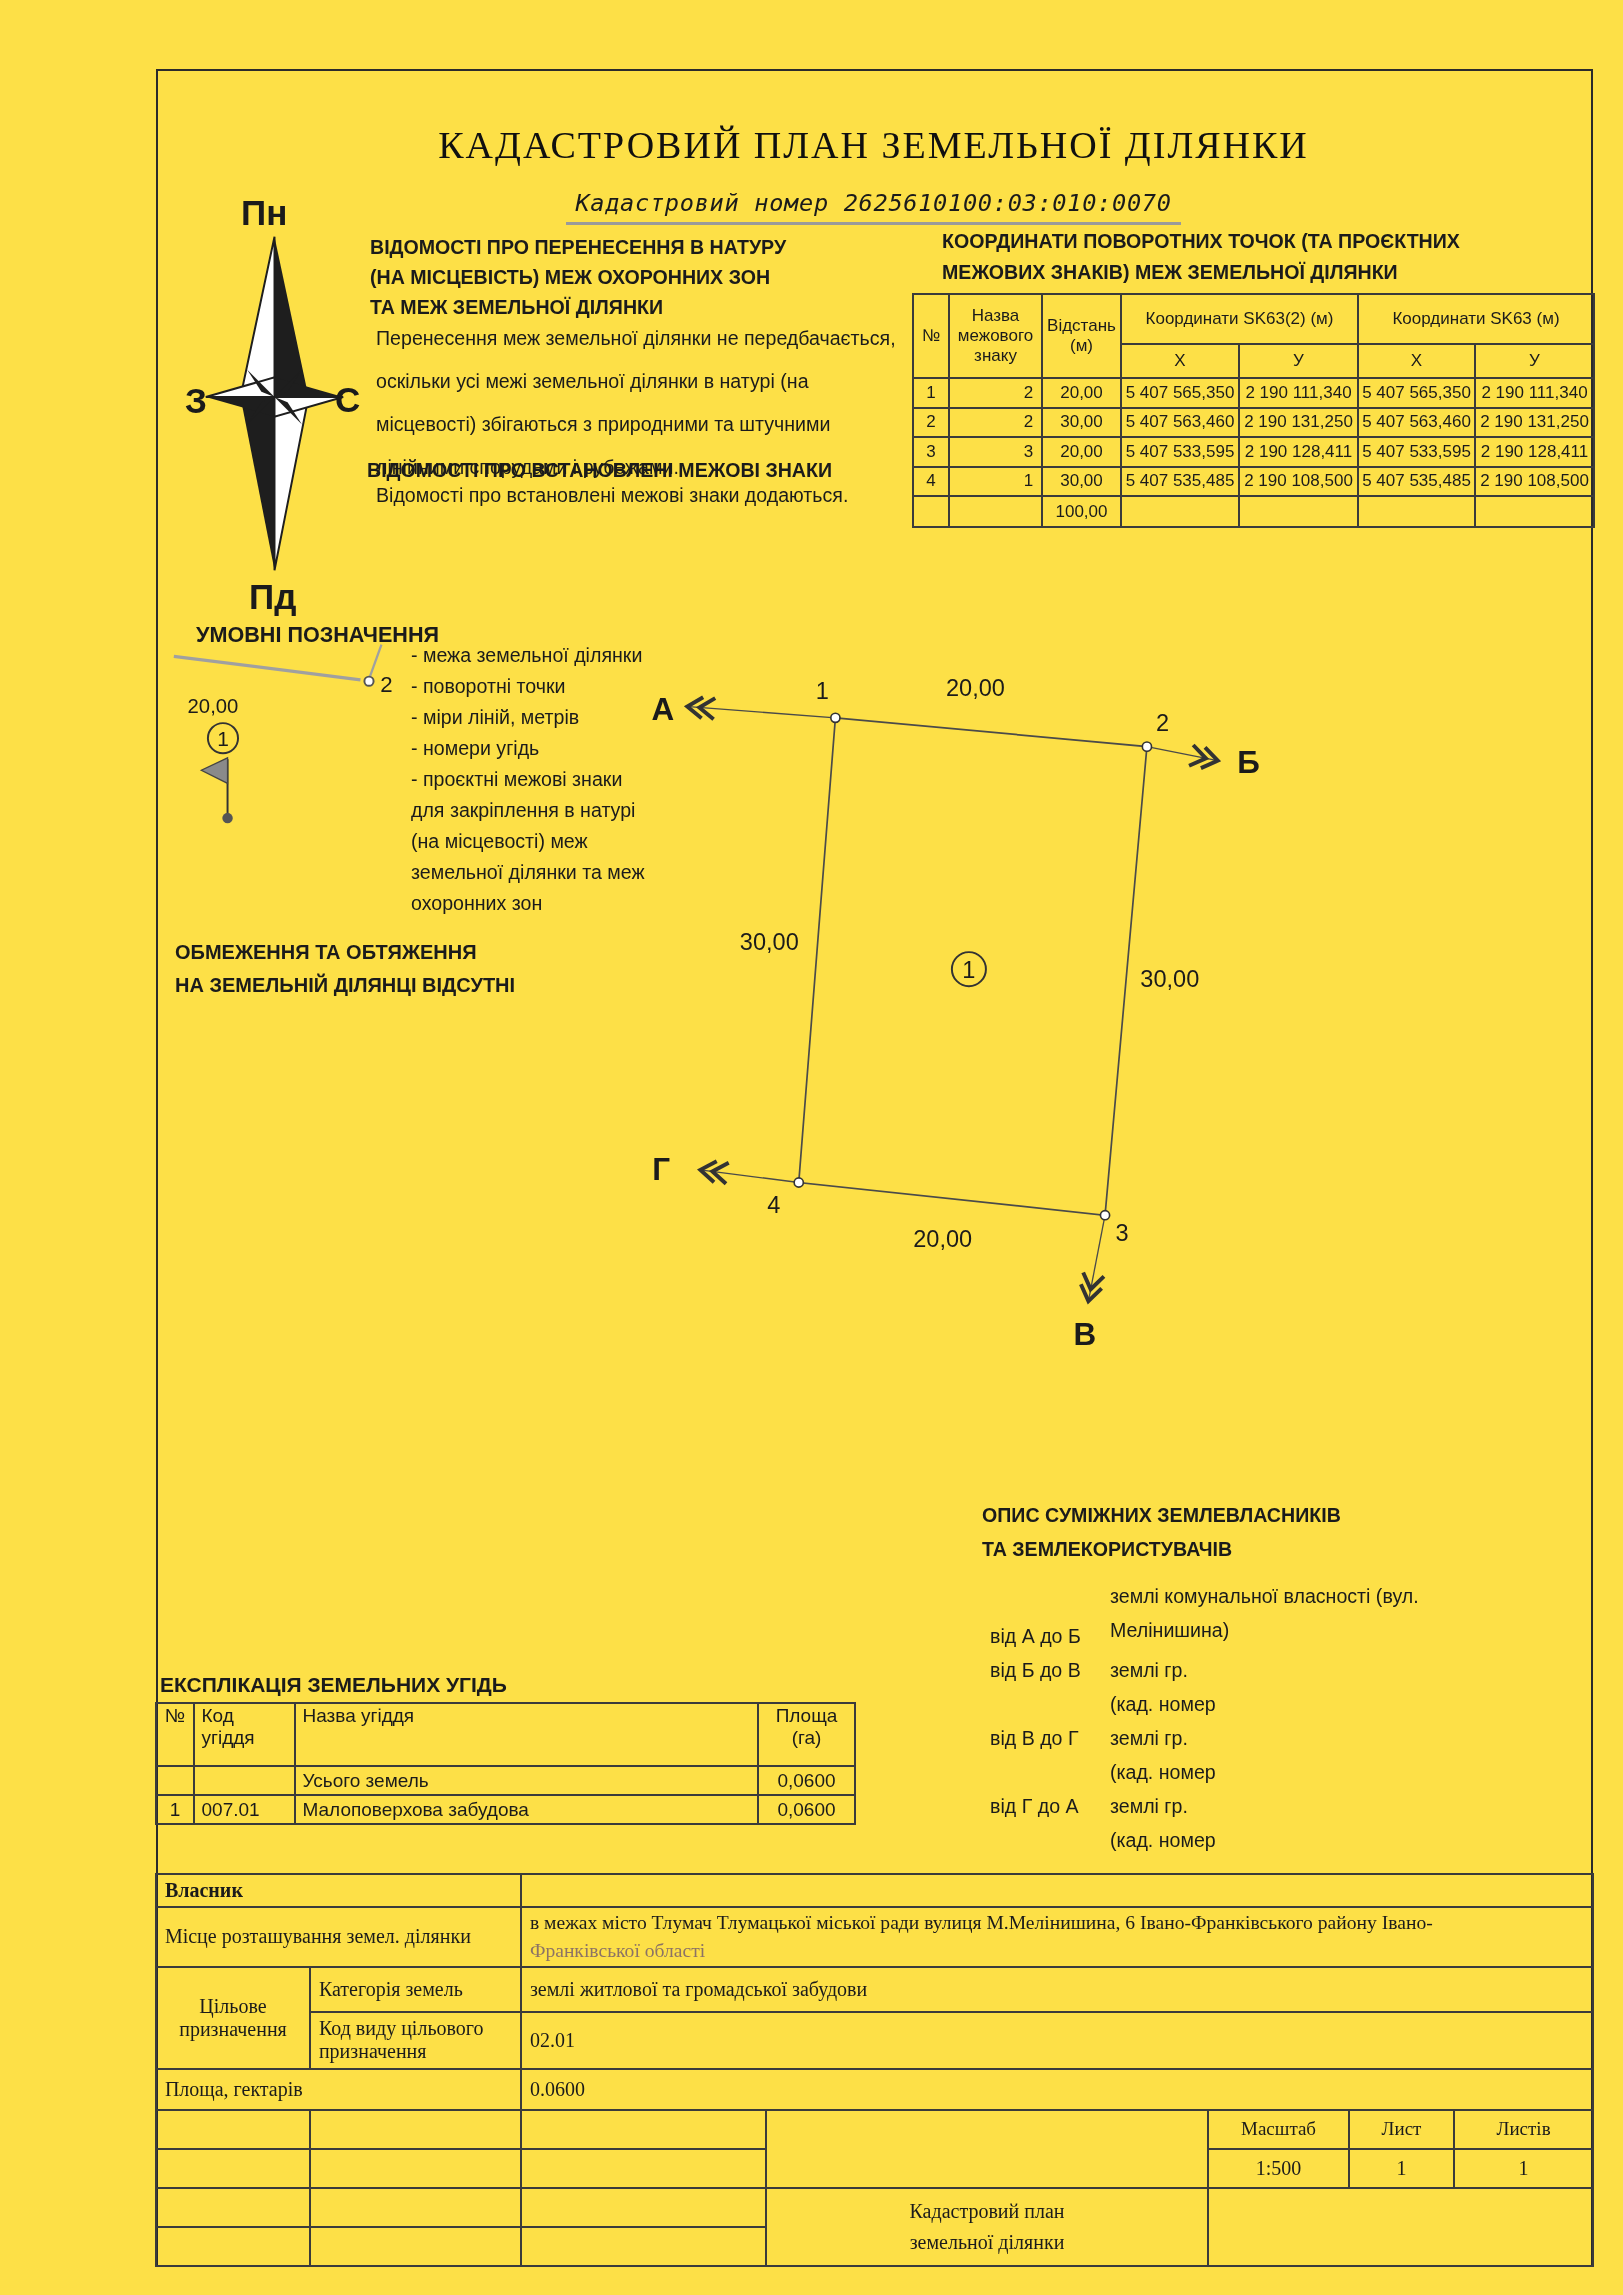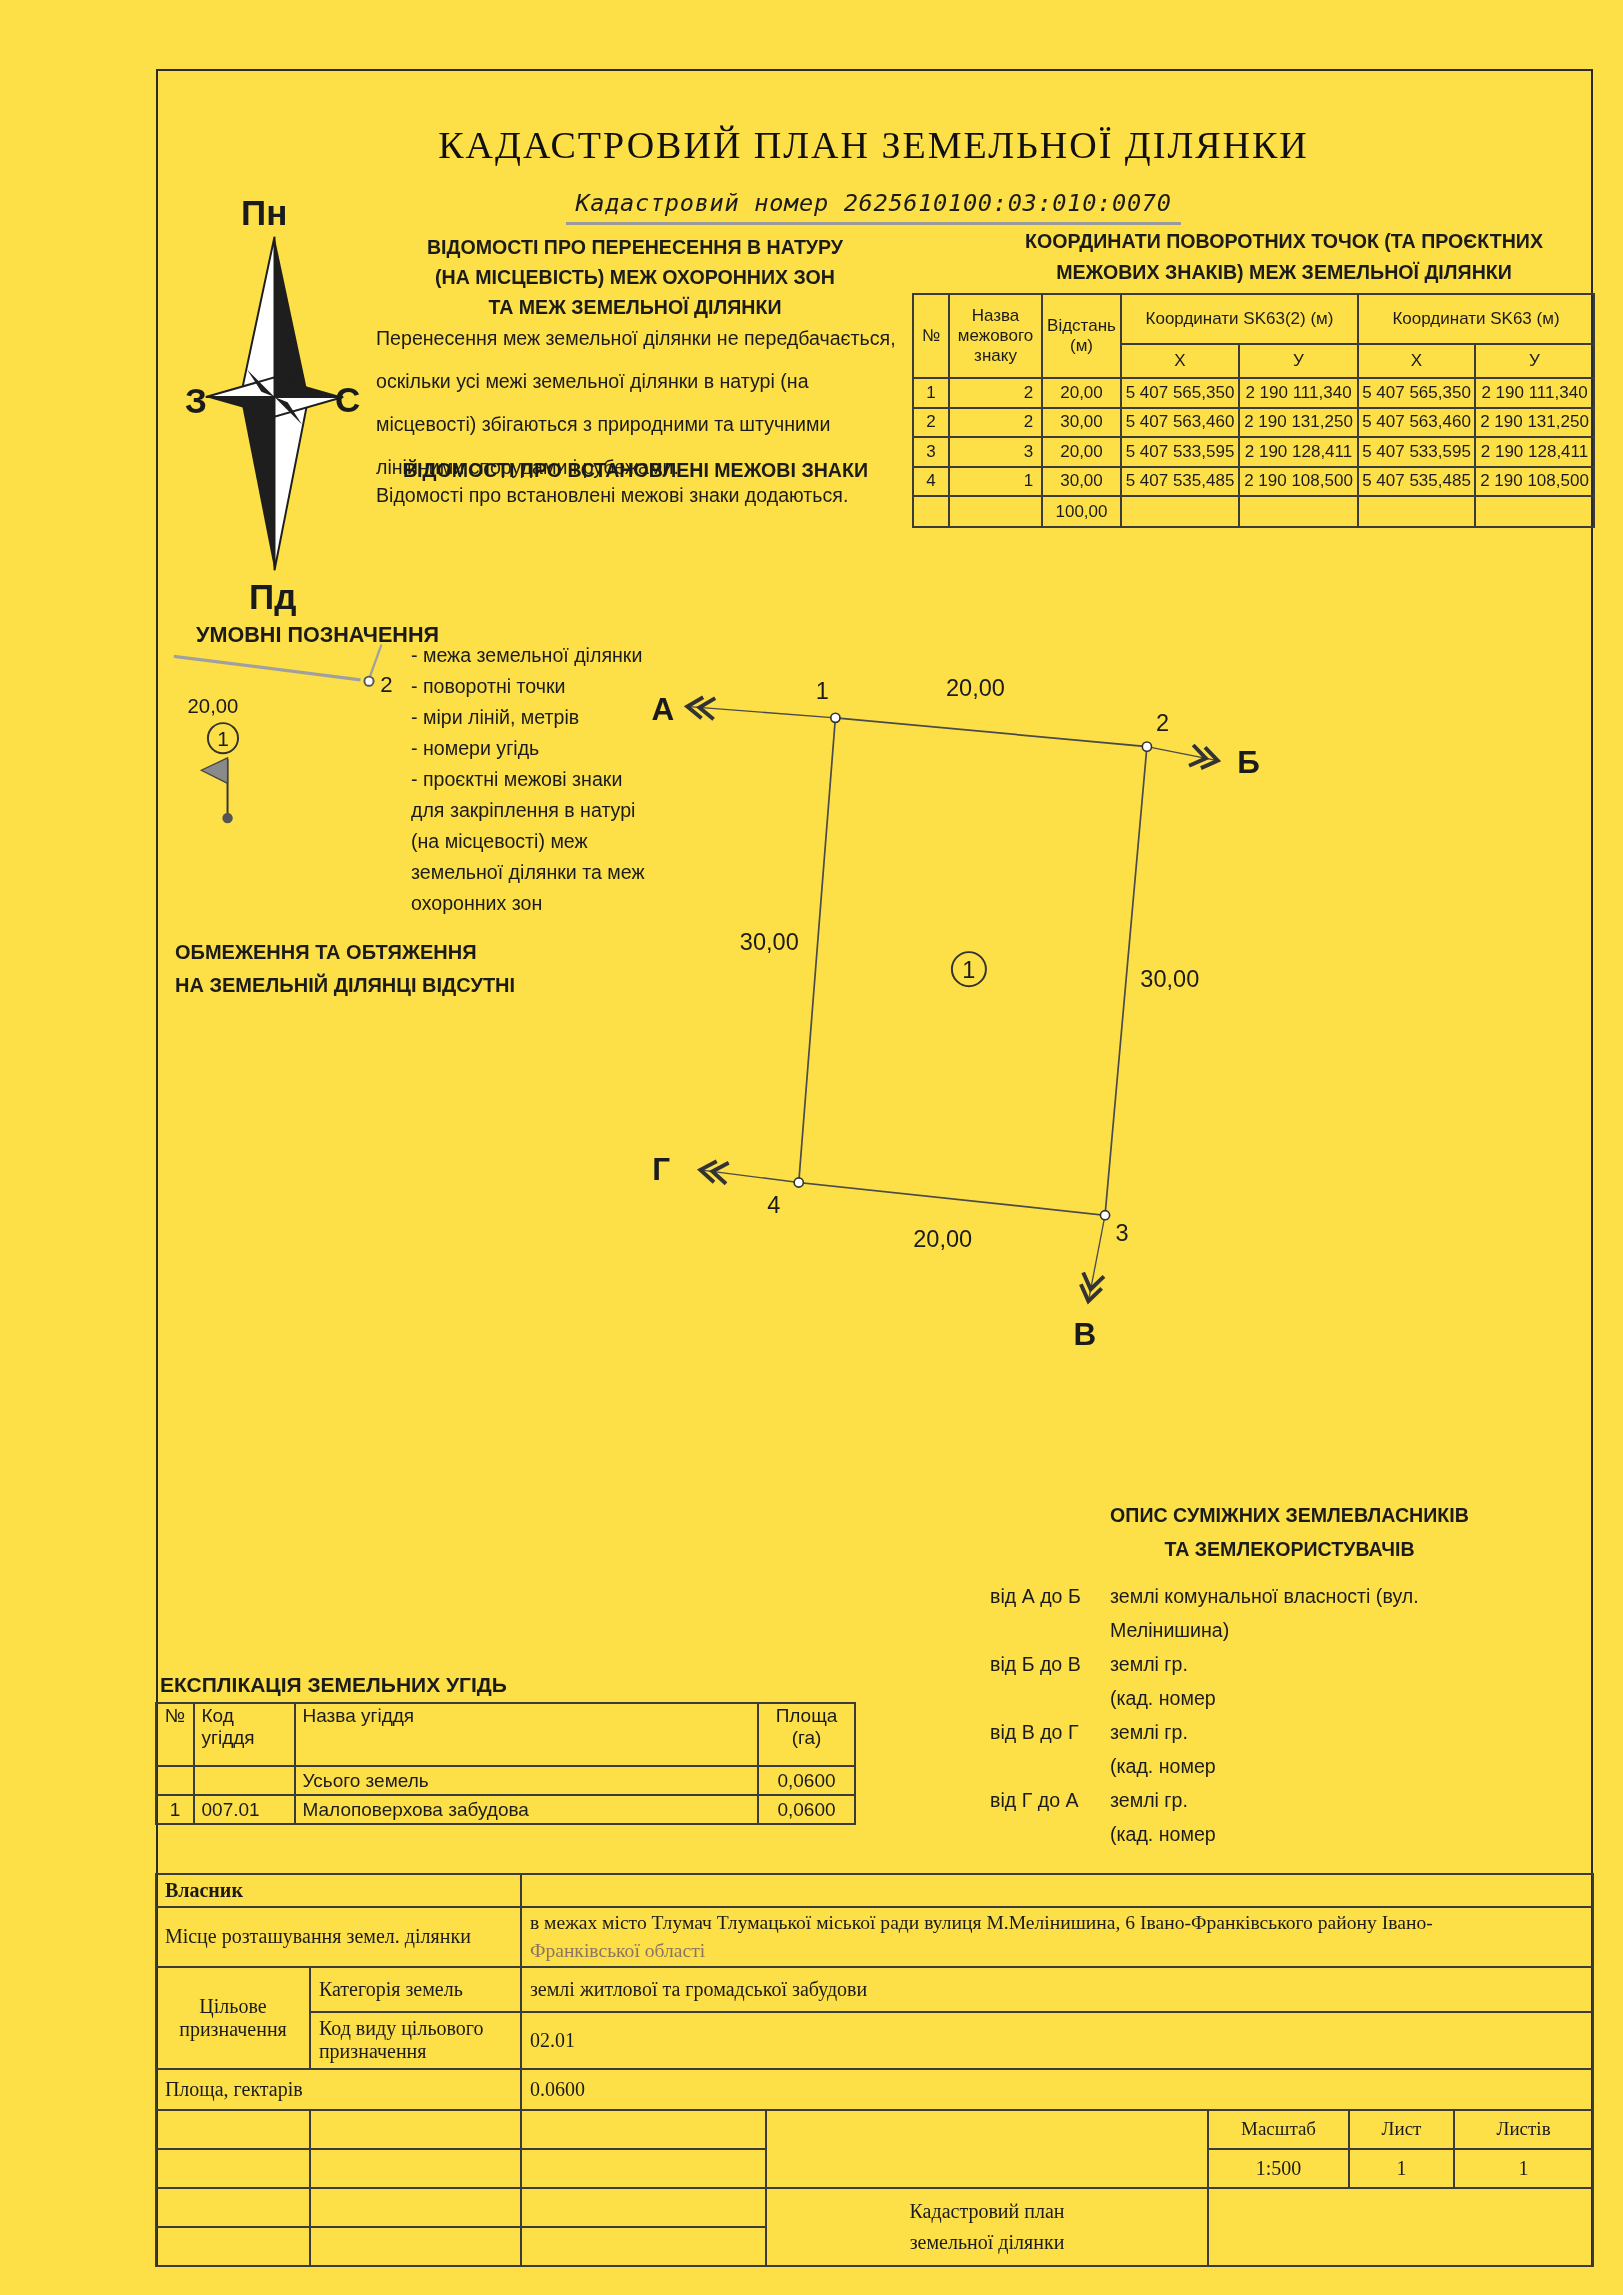--- a/index.html
+++ b/index.html
@@ -10,21 +10,21 @@
   #frame{left:156px;top:69px;width:1433px;height:2194px;border:2px solid #2b2b2b;}
   
   .doc-title{left:156px;top:123px;width:1435px;text-align:center;
              font-family:"Liberation Serif",serif;font-size:38px;letter-spacing:2px;color:#101010;}
   .doc-subtitle{left:156px;top:189px;width:1435px;text-align:center;}
   .doc-subtitle span{font-family:"DejaVu Sans Mono",monospace;font-style:italic;font-size:23.6px;
              letter-spacing:0.7px;border-bottom:3.3px solid #9a9a9a;padding:0 9.2px 5.2px 9.2px;}
   
   .compass-label{font-size:35px;font-weight:bold;}
   
-  .sec-heading{font-weight:bold;font-size:19.6px;line-height:30px;text-align:center;}
+  .sec-heading{font-weight:bold;font-size:19.6px;line-height:30px;}
   .body-text{font-size:19.6px;}
   
   table{border-collapse:collapse;}
   .coord-table{table-layout:fixed;font-size:17px;}
   .coord-table td,.coord-table th{border:2px solid #3b3b3b;text-align:center;vertical-align:middle;
         font-weight:normal;padding:1.3px 2.6px;overflow:hidden;}
   .coord-table .mark{text-align:right;padding-right:7.9px;}
   
   .legend-items div{line-height:31px;font-size:19.6px;}
   
@@ -222,21 +222,21 @@
     <circle cx="1480" cy="1480" r="26" fill="none" stroke="#333" stroke-width="3"></circle>
     <text x="1480" y="1494" font-size="36" text-anchor="middle">1</text>
   </svg>
 
   <div class="abs sec-heading" style="left:982px;top:1498px;width:615px;line-height:34px;">
     <div>ОПИС СУМІЖНИХ ЗЕМЛЕВЛАСНИКІВ</div>
     <div>ТА ЗЕМЛЕКОРИСТУВАЧІВ</div>
   </div>
   <div class="abs body-text" style="left:990px;top:1579px;line-height:34px;">
     <div style="display:flex;">
-      <div style="width:120px;">від А до Б</div>
+      <div style="width:120px;margin-top:40px;">від А до Б</div>
       <div>
         <div>землі комунальної власності (вул.</div>
         <div>Мелінишина)</div>
       </div>
     </div>
     <div style="display:flex;">
       <div style="width:120px;">від Б до В</div>
       <div>
         <div>землі гр.</div>
         <div>(кад. номер</div>

